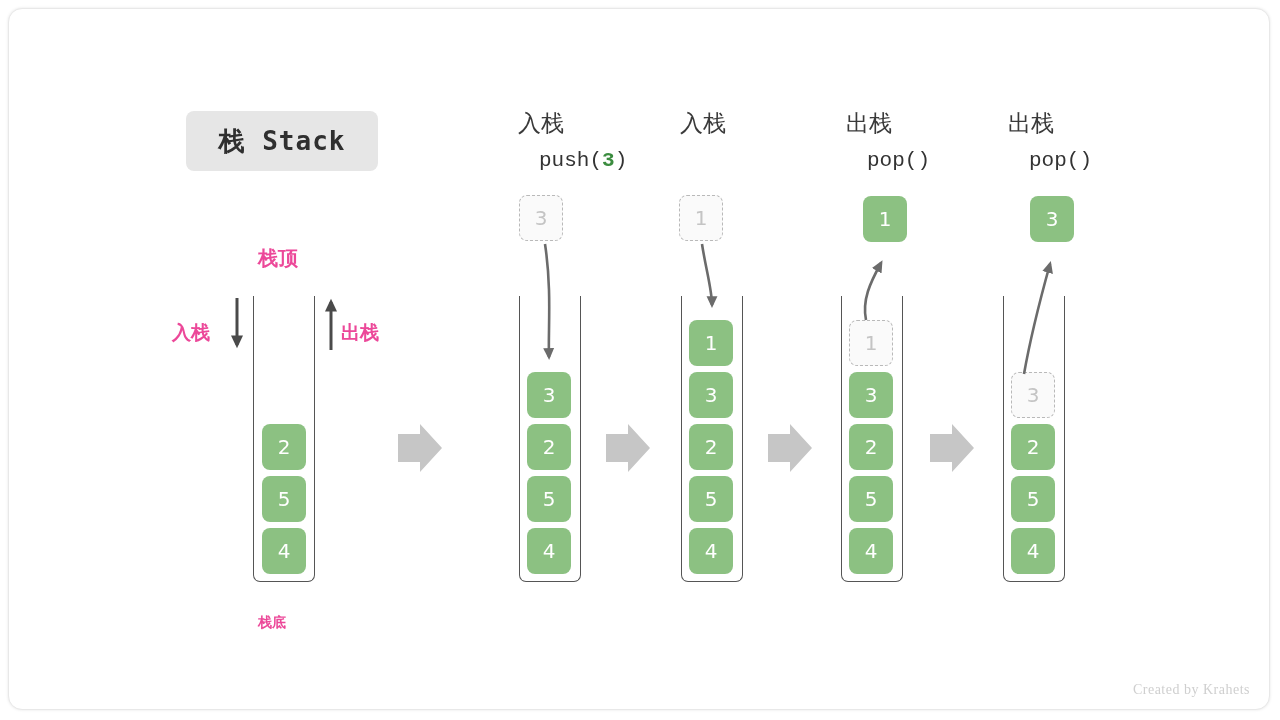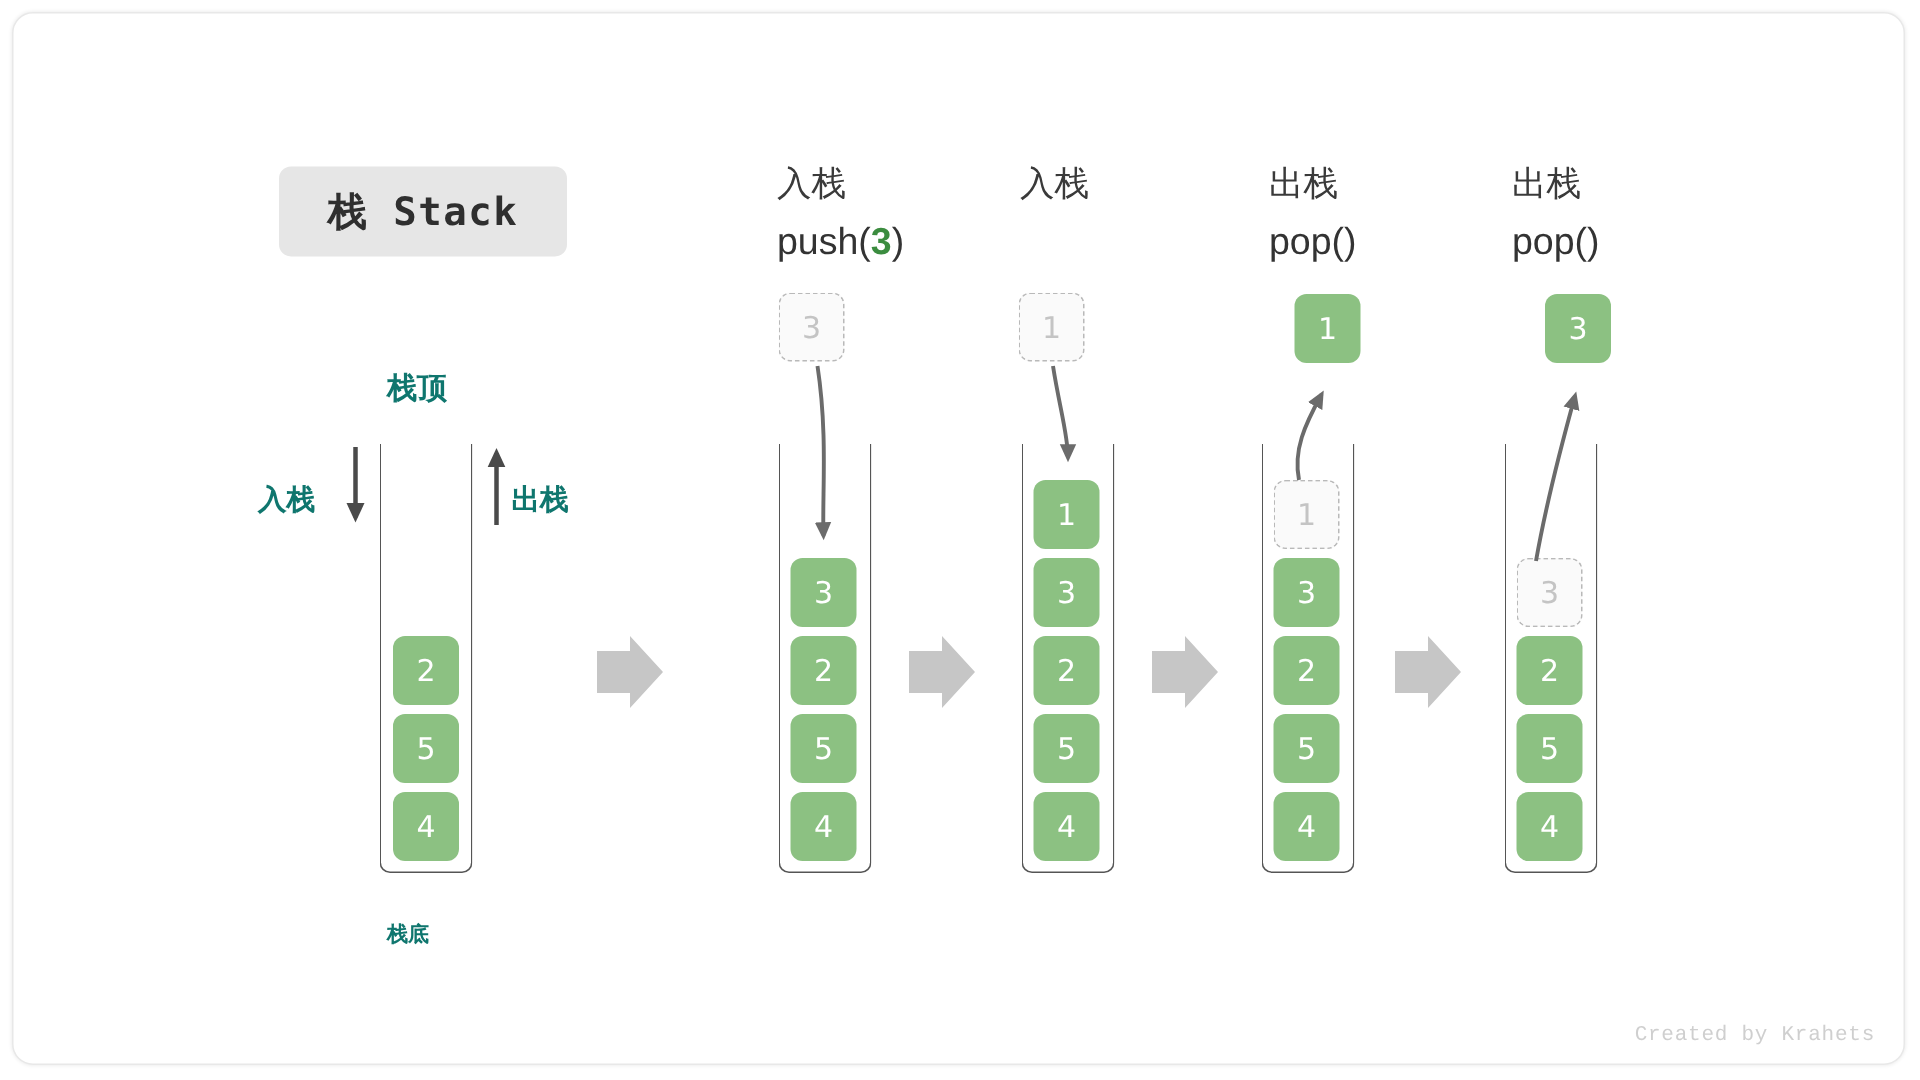--- a/index.html
+++ b/index.html
@@ -61,36 +61,37 @@
     text-align: left;
     color: #3a3a3a;
     line-height: 38px;
   }
   .col-head .cn {
     font-size: 23px;
     font-family: "DejaVu Sans", sans-serif;
     display: block;
   }
   .col-head .code {
-    font-size: 25px;
-    font-family: Liberation Sans, sans-serif;
+    font-size: 21px;
+    font-family: Liberation Mono, monospace;
     display: block;
     color: #333333;
+    margin-left: 21px;
   }
   .col-head .code .arg {
     color: #3b8c3f;
     font-weight: bold;
   }
 
   
   .label-cn {
     position: absolute;
     font-size: 19px;
     font-weight: bold;
-    color: #0f766e;
+    color: #ec4899;
     font-family: "DejaVu Sans", sans-serif;
     white-space: nowrap;
   }
 
   
   .stack-box {
     position: absolute;
     box-sizing: border-box;
     border-left: 1.6px solid #555555;
     border-right: 1.6px solid #555555;
@@ -131,21 +132,21 @@
     pointer-events: none;
   }
 
   
   .credit {
     position: absolute;
     right: 30px;
     bottom: 22px;
     font-size: 14px;
     color: #cfcfcf;
-    font-family: Liberation Mono, monospace;
+    font-family: Liberation Serif, serif;
     letter-spacing: 0.5px;
   }
 </style>
 </head>
 <body>
 
 <div id="canvas">
   <div class="card"></div>
 
   <div class="title-badge">栈 Stack</div>

